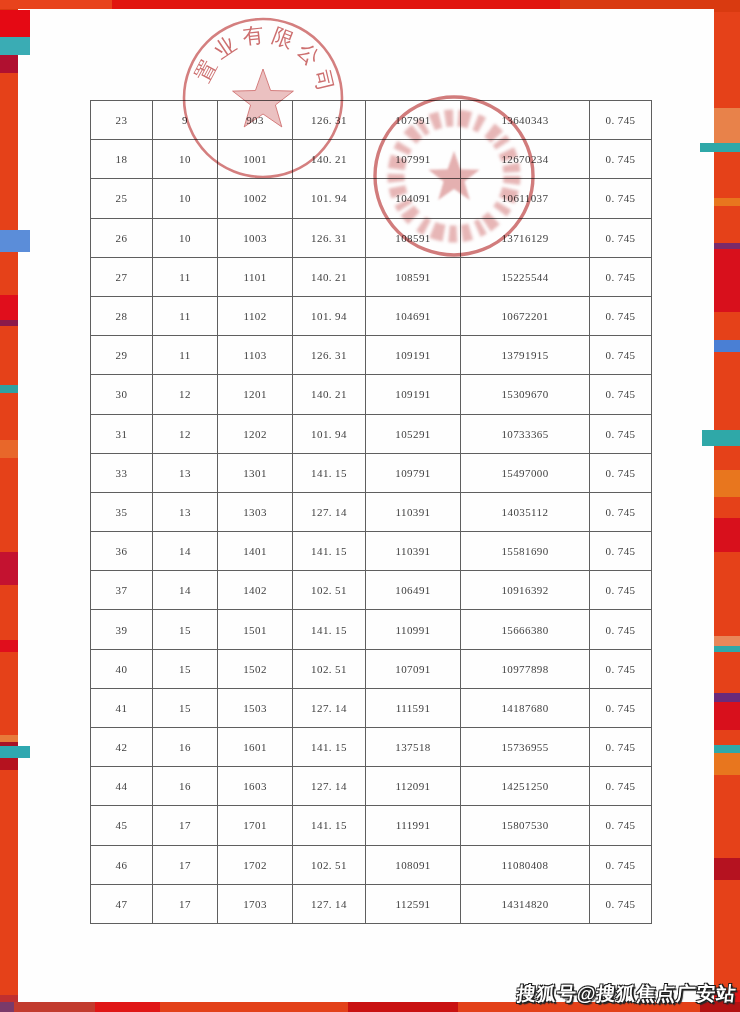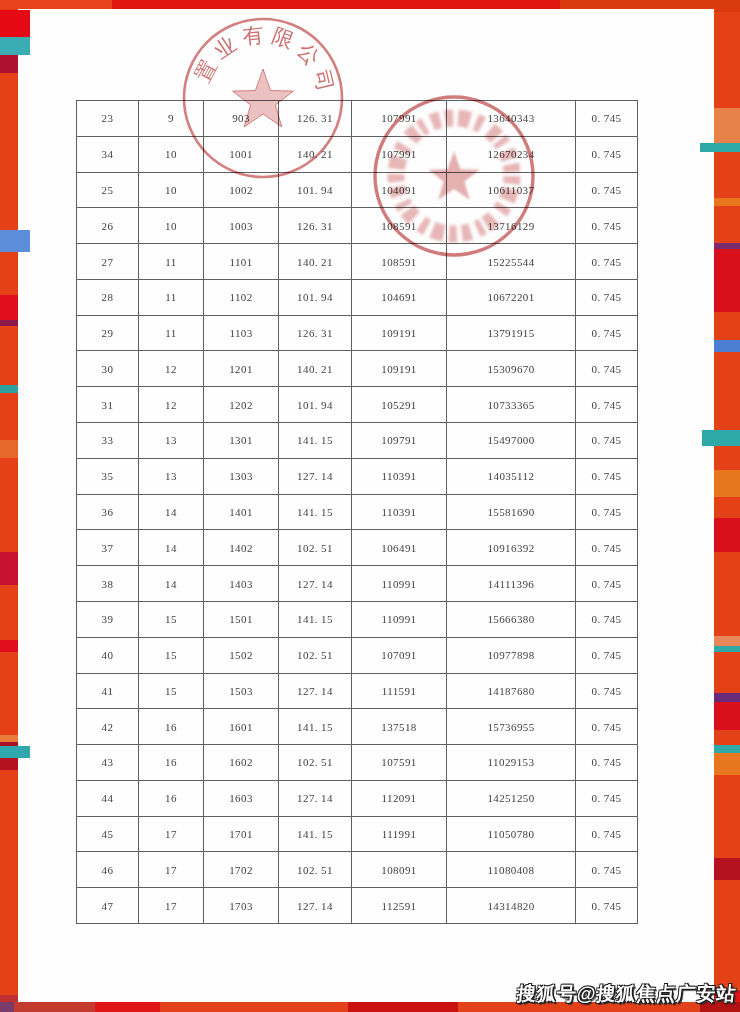--- a/index.html
+++ b/index.html
@@ -63,21 +63,21 @@
   .acc-r-teal2{left:702px;top:430px;width:38px;height:16px;background:#2fa8a8;}
 
   
   .page{
     position:absolute;left:18px;top:9px;width:696px;height:993px;
     background:#fefefe;z-index:1;
   }
 
   
   .price-table{
-    position:absolute;left:76px;top:100px;width:561px;height:824px;z-index:2;
+    position:absolute;left:90px;top:100px;width:561px;height:824px;z-index:2;
     border-collapse:collapse;table-layout:fixed;
   }
   .price-table td{
     border:1px solid #5f5f5f;
     text-align:center;vertical-align:middle;
     font-family:"Liberation Serif",serif;
     font-size:11px;color:#414141;letter-spacing:.4px;
     padding:0;height:29.5px;
     white-space:nowrap;overflow:hidden;
   }
@@ -129,21 +129,21 @@
       <tr>
         <td>23</td>
         <td>9</td>
         <td>903</td>
         <td>126. 31</td>
         <td>107991</td>
         <td>13640343</td>
         <td>0. 745</td>
       </tr>
       <tr>
-        <td>34</td>
+        <td>18</td>
         <td>10</td>
         <td>1001</td>
         <td>140. 21</td>
         <td>107991</td>
         <td>12670234</td>
         <td>0. 745</td>
       </tr>
       <tr>
         <td>25</td>
         <td>10</td>
@@ -237,29 +237,20 @@
       <tr>
         <td>37</td>
         <td>14</td>
         <td>1402</td>
         <td>102. 51</td>
         <td>106491</td>
         <td>10916392</td>
         <td>0. 745</td>
       </tr>
       <tr>
-        <td>38</td>
-        <td>14</td>
-        <td>1403</td>
-        <td>127. 14</td>
-        <td>110991</td>
-        <td>14111396</td>
-        <td>0. 745</td>
-      </tr>
-      <tr>
         <td>39</td>
         <td>15</td>
         <td>1501</td>
         <td>141. 15</td>
         <td>110991</td>
         <td>15666380</td>
         <td>0. 745</td>
       </tr>
       <tr>
         <td>40</td>
@@ -282,44 +273,35 @@
       <tr>
         <td>42</td>
         <td>16</td>
         <td>1601</td>
         <td>141. 15</td>
         <td>137518</td>
         <td>15736955</td>
         <td>0. 745</td>
       </tr>
       <tr>
-        <td>43</td>
-        <td>16</td>
-        <td>1602</td>
-        <td>102. 51</td>
-        <td>107591</td>
-        <td>11029153</td>
-        <td>0. 745</td>
-      </tr>
-      <tr>
         <td>44</td>
         <td>16</td>
         <td>1603</td>
         <td>127. 14</td>
         <td>112091</td>
         <td>14251250</td>
         <td>0. 745</td>
       </tr>
       <tr>
         <td>45</td>
         <td>17</td>
         <td>1701</td>
         <td>141. 15</td>
         <td>111991</td>
-        <td>11050780</td>
+        <td>15807530</td>
         <td>0. 745</td>
       </tr>
       <tr>
         <td>46</td>
         <td>17</td>
         <td>1702</td>
         <td>102. 51</td>
         <td>108091</td>
         <td>11080408</td>
         <td>0. 745</td>

